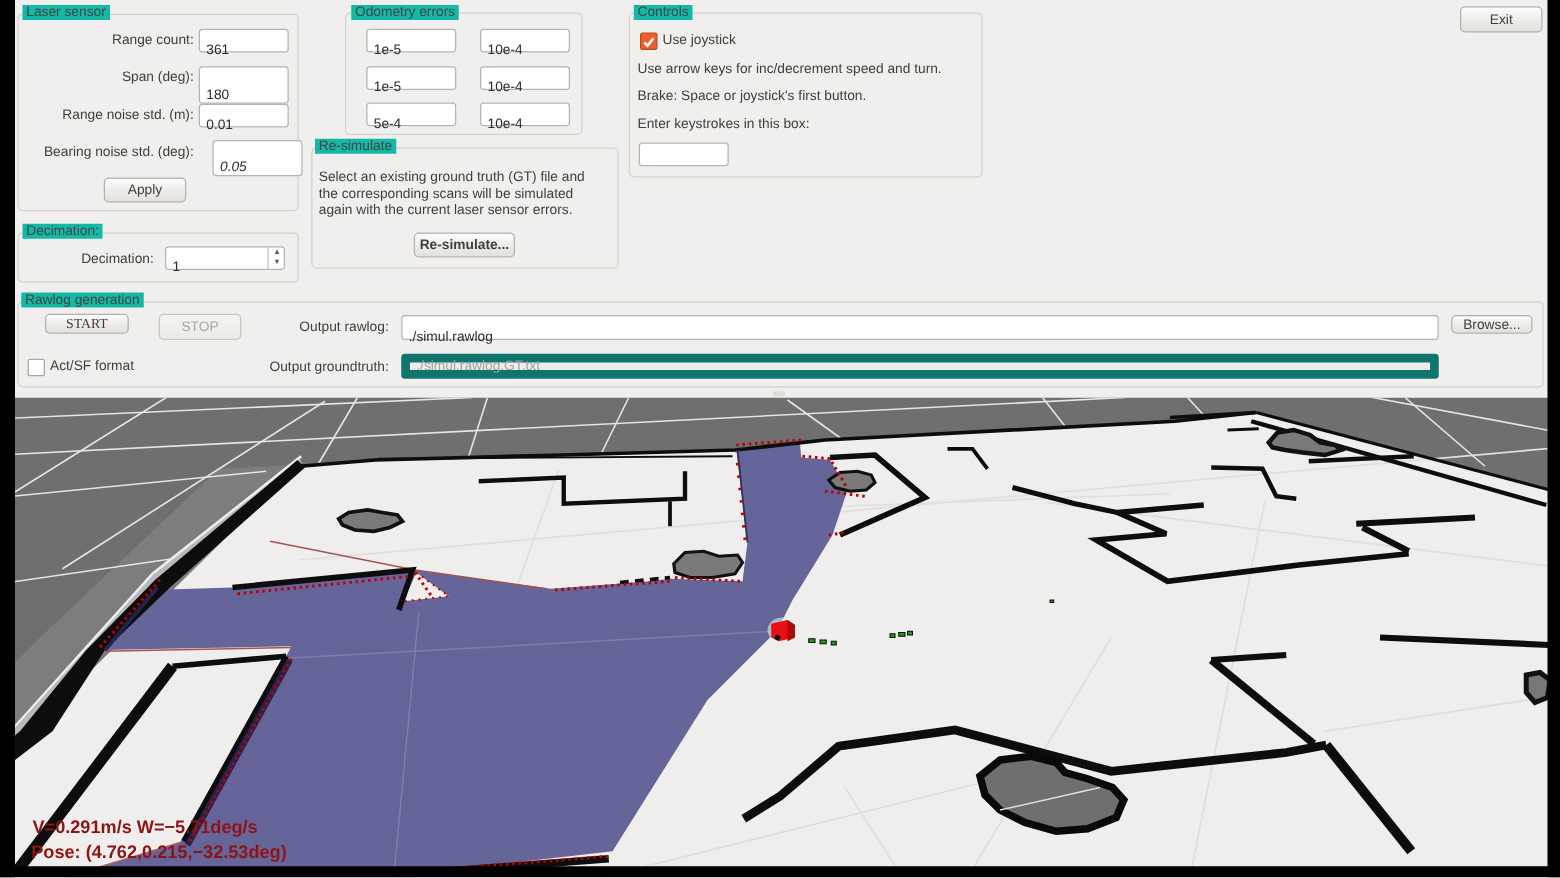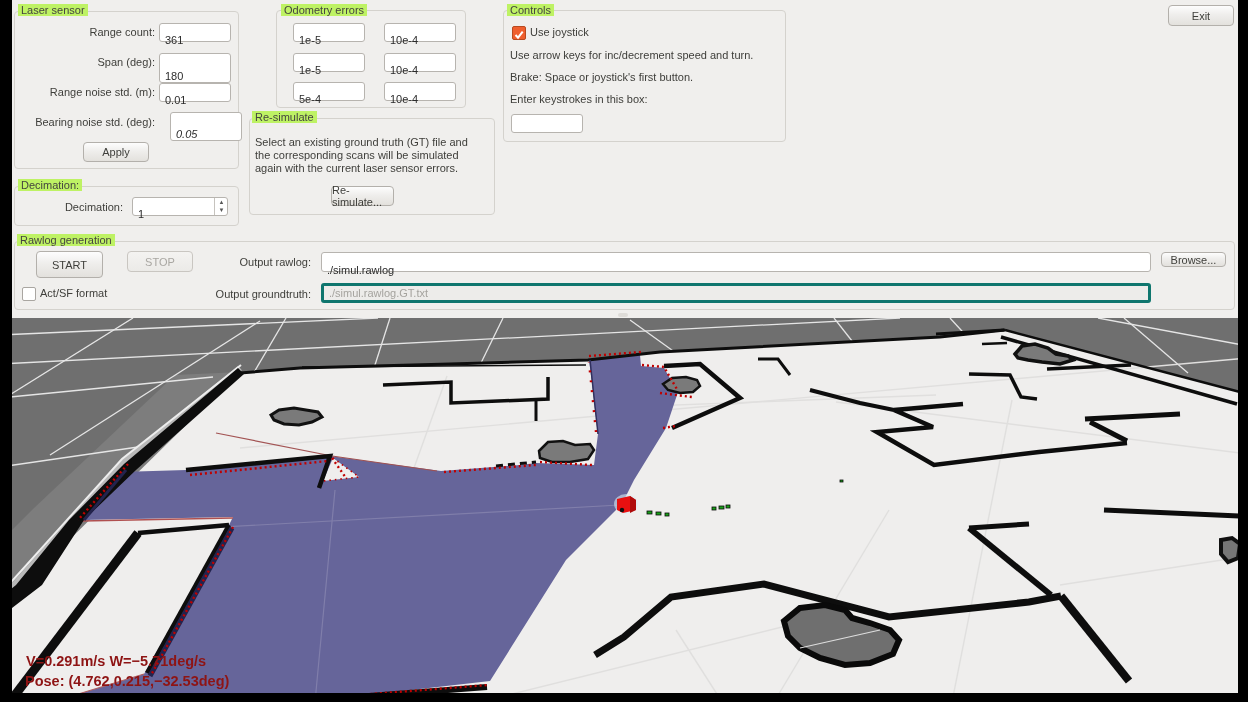--- a/index.html
+++ b/index.html
@@ -1,29 +1,29 @@
 <!DOCTYPE html>
 <html><head>
 <meta charset="utf-8">
 <style>
 html,body{margin:0;padding:0;}
 body{width:1248px;height:702px;position:relative;overflow:hidden;
   font-family:"Liberation Sans", sans-serif;background:#f0efed;color:#3c3c38;}
 .abs{position:absolute;}
 .frame{position:absolute;border:1px solid #d4d2cd;border-radius:4px;}
-.flabel{position:absolute;font-size:11px;color:#44443f;background:#bef264;padding:0 3px;white-space:nowrap;}
+.flabel{position:absolute;font-size:11px;color:#44443f;background:#14b8a6;padding:0 3px;white-space:nowrap;}
 .lbl{position:absolute;font-size:11px;color:#3e3e3a;white-space:nowrap;}
 .rlbl{position:absolute;font-size:11px;color:#3e3e3a;white-space:nowrap;text-align:right;}
 .inp{position:absolute;background:#fff;border:1px solid #b7b4af;border-radius:3px;
   font-size:11px;color:#2b2b2b;padding:15px 0 0 5px;display:flex;align-items:center;box-sizing:border-box;}
 .btn{position:absolute;background:linear-gradient(#fdfdfd,#efeeec 45%,#e3e1dd);
   border:1px solid #b3b0ab;border-radius:4px;font-size:11px;color:#3e3e3a;
   display:flex;align-items:center;justify-content:center;box-sizing:border-box;}
 .btn.dis{color:#a9a7a2;background:linear-gradient(#f4f3f1,#ebeae7);border-color:#c9c6c1;}
-.dinp{position:absolute;background:#edecea;border:3px solid #0f766e;border-radius:3px;
+.dinp{position:absolute;background:#edecea;border:7px solid #0f766e;border-radius:3px;
   font-size:11px;color:#a5a39e;padding:0 0 0 5px;display:flex;align-items:center;box-sizing:border-box;}
 </style>
 </head>
 <body>
 
 <div class="frame" style="left:14px;top:11px;width:223px;height:156px;"></div>
 <div class="flabel" style="left:18px;top:4px;">Laser sensor</div>
 <div class="rlbl" style="left:30px;top:26px;width:125px;">Range count:</div>
 <div class="inp" style="left:159px;top:23px;width:72px;height:19px;">361</div>
 <div class="rlbl" style="left:30px;top:56px;width:125px;">Span (deg):</div>
@@ -45,40 +45,40 @@
 <div class="inp" style="left:293px;top:23px;width:72px;height:19px;">1e-5</div>
 <div class="inp" style="left:384px;top:23px;width:72px;height:19px;">10e-4</div>
 <div class="inp" style="left:293px;top:53px;width:72px;height:19px;">1e-5</div>
 <div class="inp" style="left:384px;top:53px;width:72px;height:19px;">10e-4</div>
 <div class="inp" style="left:293px;top:82px;width:72px;height:19px;">5e-4</div>
 <div class="inp" style="left:384px;top:82px;width:72px;height:19px;">10e-4</div>
 
 <div class="frame" style="left:249px;top:118px;width:244px;height:95px;"></div>
 <div class="flabel" style="left:252px;top:111px;">Re-simulate</div>
 <div class="lbl" style="left:255px;top:136px;line-height:13px;">Select an existing ground truth (GT) file and<br>the corresponding scans will be simulated<br>again with the current laser sensor errors.</div>
-<div class="btn" style="left:331px;top:186px;width:63px;height:20px;">Re-simulate...</div>
+<div class="btn" style="left:331px;top:186px;width:81px;height:20px;font-weight:bold;">Re-simulate...</div>
 
 <div class="frame" style="left:503px;top:10px;width:281px;height:130px;"></div>
 <div class="flabel" style="left:507px;top:4px;">Controls</div>
 <div class="abs" style="left:512px;top:26px;width:12px;height:12px;background:#ef5f2e;border:1px solid #b84a20;border-radius:2px;">
   <svg width="12" height="12" viewBox="0 0 12 12">
       <path d="M2.5 6 L5 8.7 L9.7 2.6" stroke="#fff" stroke-width="2" fill="none"></path>
     </svg>
 </div>
 <div class="lbl" style="left:530px;top:26px;text-align:center;">Use joystick</div>
 <div class="lbl" style="left:510px;top:49px;">Use arrow keys for inc/decrement speed and turn.</div>
 <div class="lbl" style="left:510px;top:71px;">Brake: Space or joystick's first button.</div>
 <div class="lbl" style="left:510px;top:93px;">Enter keystrokes in this box:</div>
 <div class="inp" style="left:511px;top:114px;width:72px;height:19px;"></div>
 
 <div class="btn" style="left:1168px;top:5px;width:66px;height:21px;">Exit</div>
 
 <div class="frame" style="left:14px;top:241px;width:1219px;height:67px;"></div>
 <div class="flabel" style="left:17px;top:234px;">Rawlog generation</div>
-<div class="btn" style="left:36px;top:251px;width:67px;height:27px;">START</div>
+<div class="btn" style="left:36px;top:251px;width:67px;height:16px;font-family:Liberation Serif, serif;">START</div>
 <div class="btn dis" style="left:127px;top:251px;width:66px;height:21px;">STOP</div>
 <div class="rlbl" style="left:211px;top:256px;width:100px;">Output rawlog:</div>
 <div class="inp" style="left:321px;top:252px;width:830px;height:20px;">./simul.rawlog</div>
 <div class="btn" style="left:1161px;top:252px;width:65px;height:15px;">Browse...</div>
 <div class="abs" style="left:22px;top:287px;width:12px;height:12px;background:#fff;border:1px solid #a9a6a1;border-radius:2px;"></div>
 <div class="lbl" style="left:40px;top:287px;">Act/SF format</div>
 <div class="rlbl" style="left:211px;top:288px;width:100px;">Output groundtruth:</div>
 <div class="dinp" style="left:321px;top:283px;width:830px;height:20px;">./simul.rawlog.GT.txt</div>
 
 <div class="abs" style="left:618px;top:313px;width:10px;height:4px;background:#dedcd8;border-radius:2px;"></div>

